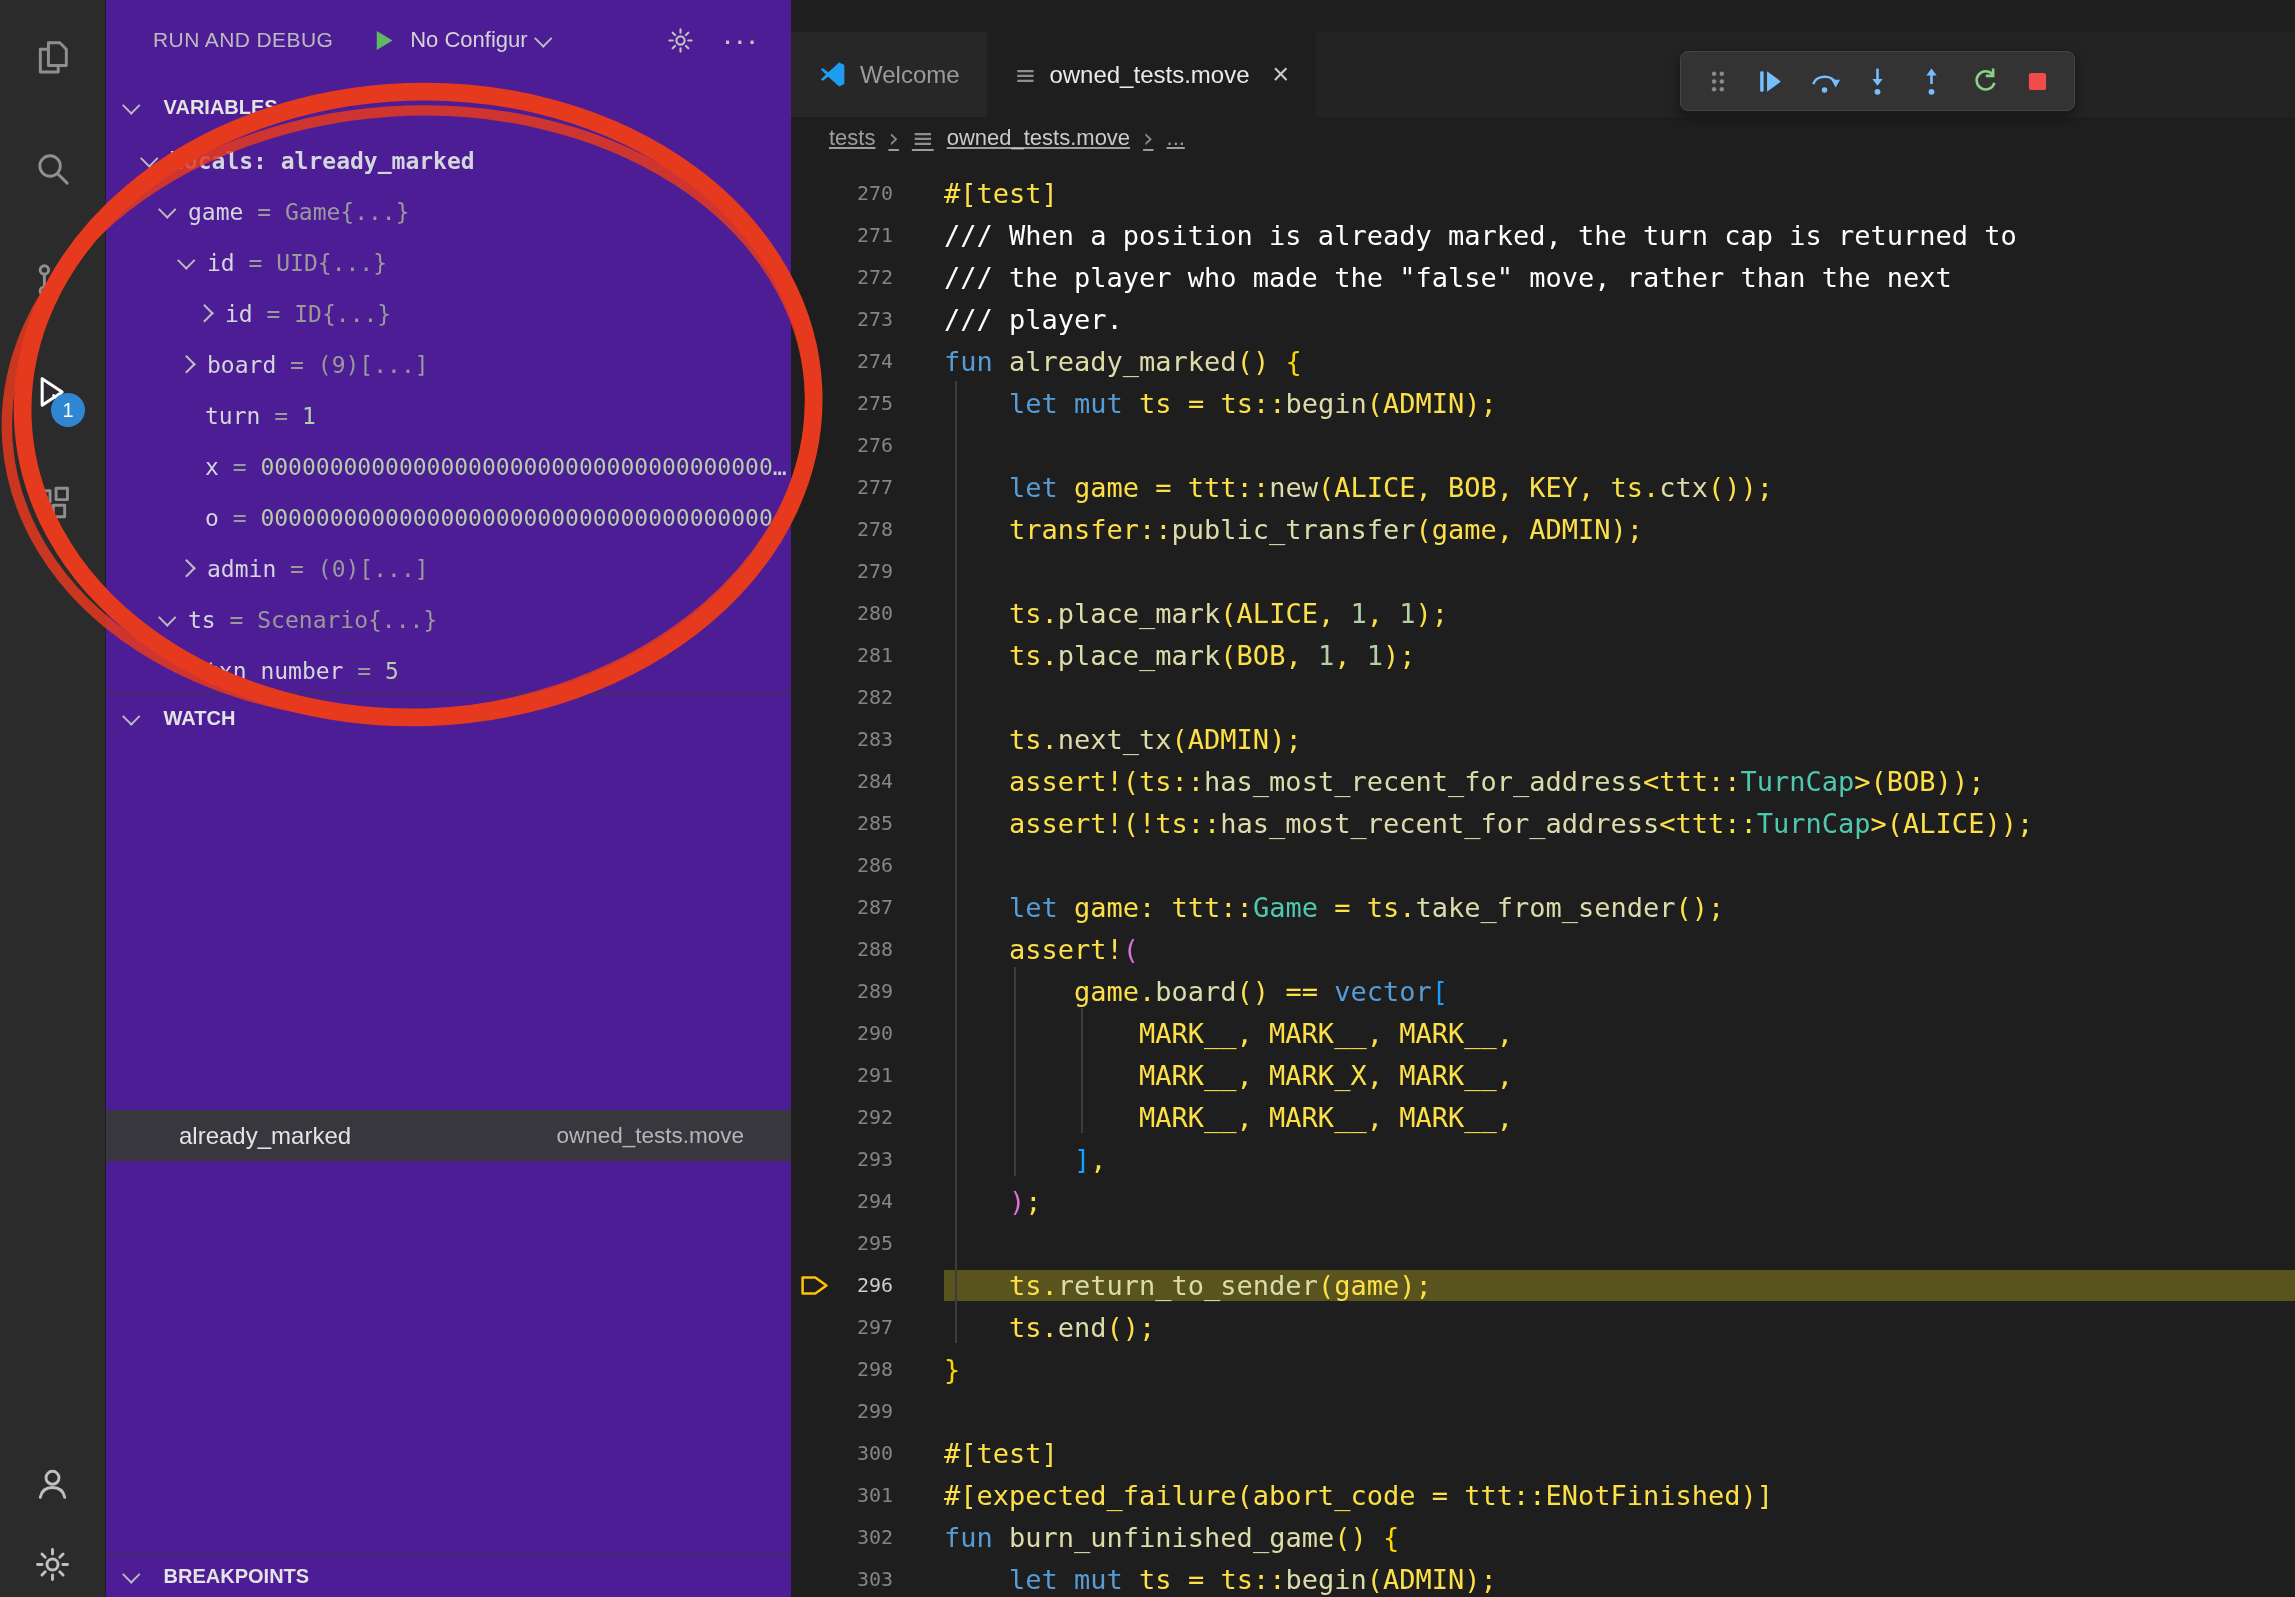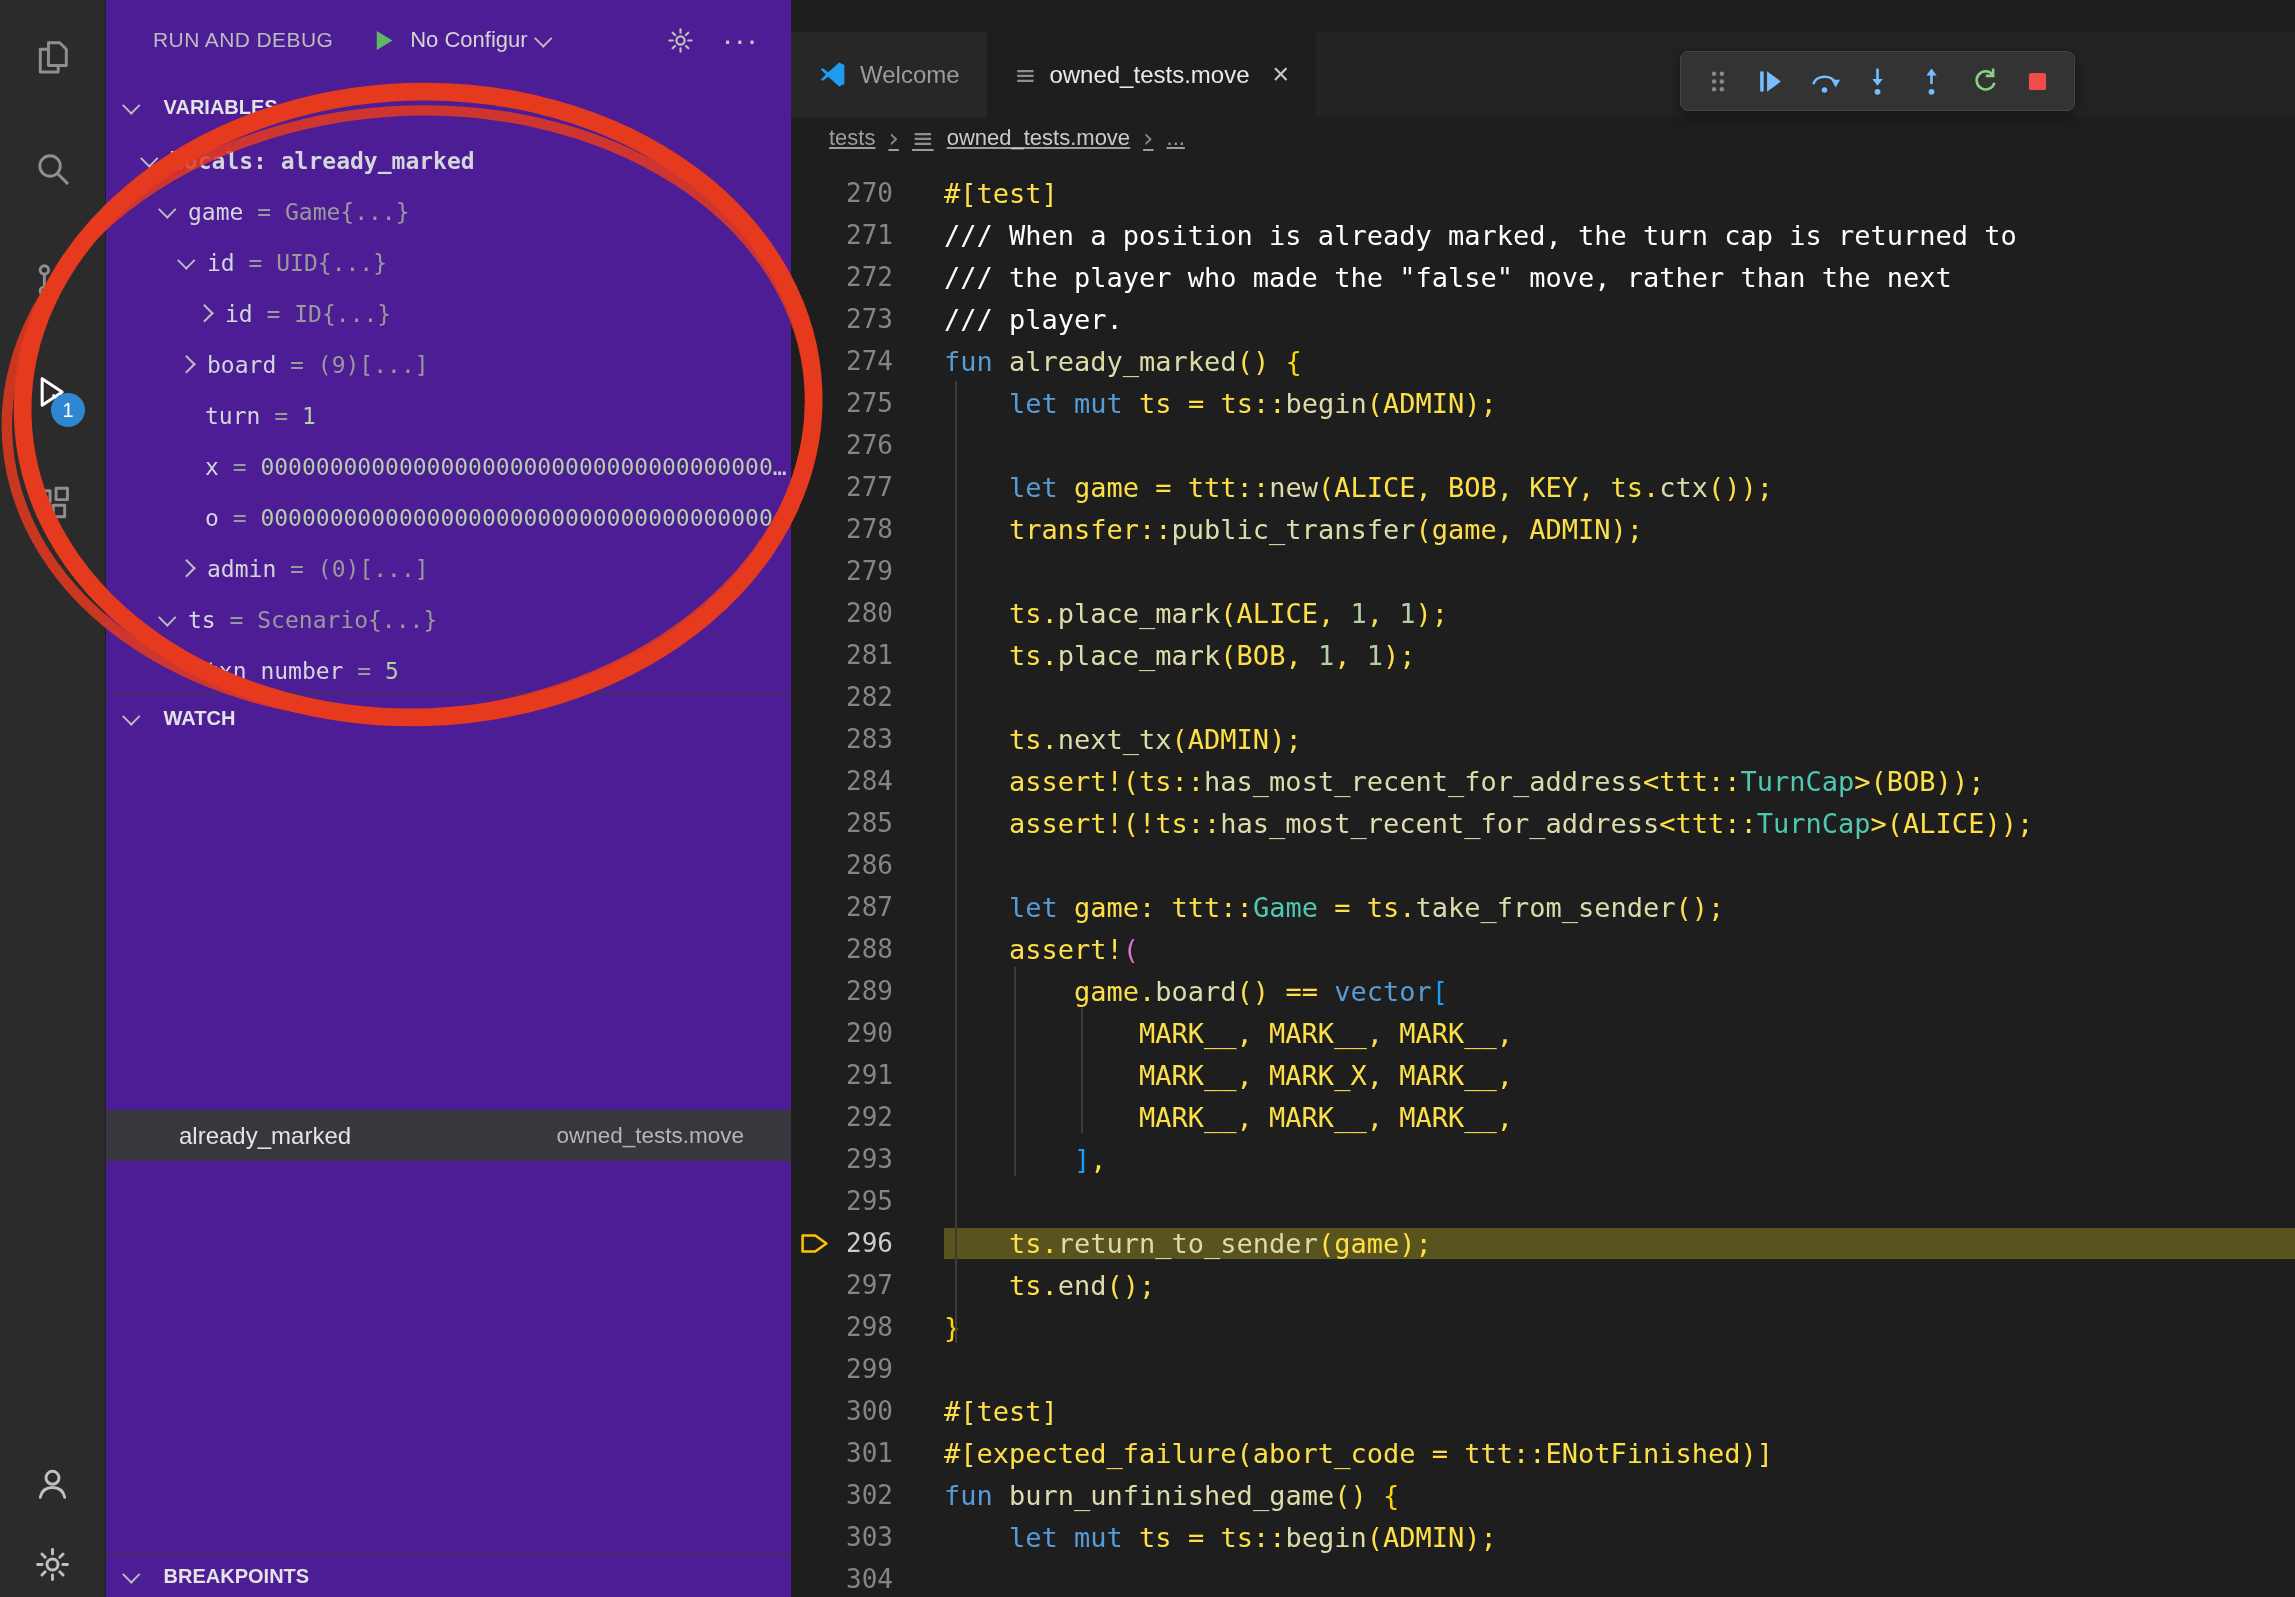--- a/index.html
+++ b/index.html
@@ -66,21 +66,21 @@
   .dbtn{width:47px;height:47px;display:flex;align-items:center;justify-content:center;border-radius:6.4px;}
 
   .breadcrumb{height:42px;flex:none;display:flex;align-items:center;padding-left:38px;gap:13px;font-size:22px;color:#9d9d9d;text-decoration:underline;}
   .bc-sep{font-size:26px;color:#8a8a8a;font-family:"DejaVu Sans",sans-serif;}
   .bc-file{color:#c9c9c9;}
 
   #code{flex:1;position:relative;padding-top:13px;overflow:hidden;
     font-family:"DejaVu Sans Mono",monospace;font-size:27px;}
   .cline{display:flex;height:42px;align-items:center;}
   .ln-icon{width:46px;flex:none;display:flex;justify-content:center;align-items:center;}
-  .ln-num{width:56px;flex:none;text-align:right;color:#858585;font-size:26px;}
+  .ln-num{width:56px;flex:none;text-align:right;color:#858585;font-size:20px;}
   .ln-code{flex:1;margin-left:51px;white-space:pre;color:#d4d4d4;}
   .cline.hl .ln-code{background:#59541d;}
   .cline.hl .ln-num{color:#cccccc;}
   .tk-pl{color:#fde047}.tk-kw{color:#569cd6}.tk-fn{color:#dcdcaa}.tk-cm{color:#ffffff}
   .tk-ty{color:#4ec9b0}.tk-nu{color:#b5cea8}.tk-b1{color:#ffd700}.tk-b2{color:#da70d6}.tk-b3{color:#179fff}
   .iguide{position:absolute;width:1.6px;background:#3c3c3c;}
 
   .annotation{position:absolute;left:0;top:0;z-index:60;pointer-events:none;}
 </style>
 </head>
@@ -429,20 +429,25 @@
             <span class="ln-num">292</span>
             <span class="ln-code"><span class="tk-pl">            MARK__, MARK__, MARK__,</span></span>
           </div>
           <div class="cline">
             <span class="ln-icon"></span>
             <span class="ln-num">293</span>
             <span class="ln-code"><span class="tk-pl">        </span><span class="tk-b3">]</span><span class="tk-pl">,</span></span>
           </div>
           <div class="cline">
             <span class="ln-icon"></span>
+            <span class="ln-num">294</span>
+            <span class="ln-code"><span class="tk-pl">    </span><span class="tk-b2">)</span><span class="tk-pl">;</span></span>
+          </div>
+          <div class="cline">
+            <span class="ln-icon"></span>
             <span class="ln-num">295</span>
             <span class="ln-code"></span>
           </div>
           <div class="cline hl">
             <span class="ln-icon">
               <svg width="31" height="27" viewBox="0 0 38 34">
                 <path d="M4 7 H20 L34 17 L20 27 H4 Z" fill="none" stroke="#ffc104" stroke-width="3.2" stroke-linejoin="round"></path>
               </svg>
             </span>
             <span class="ln-num">296</span>

